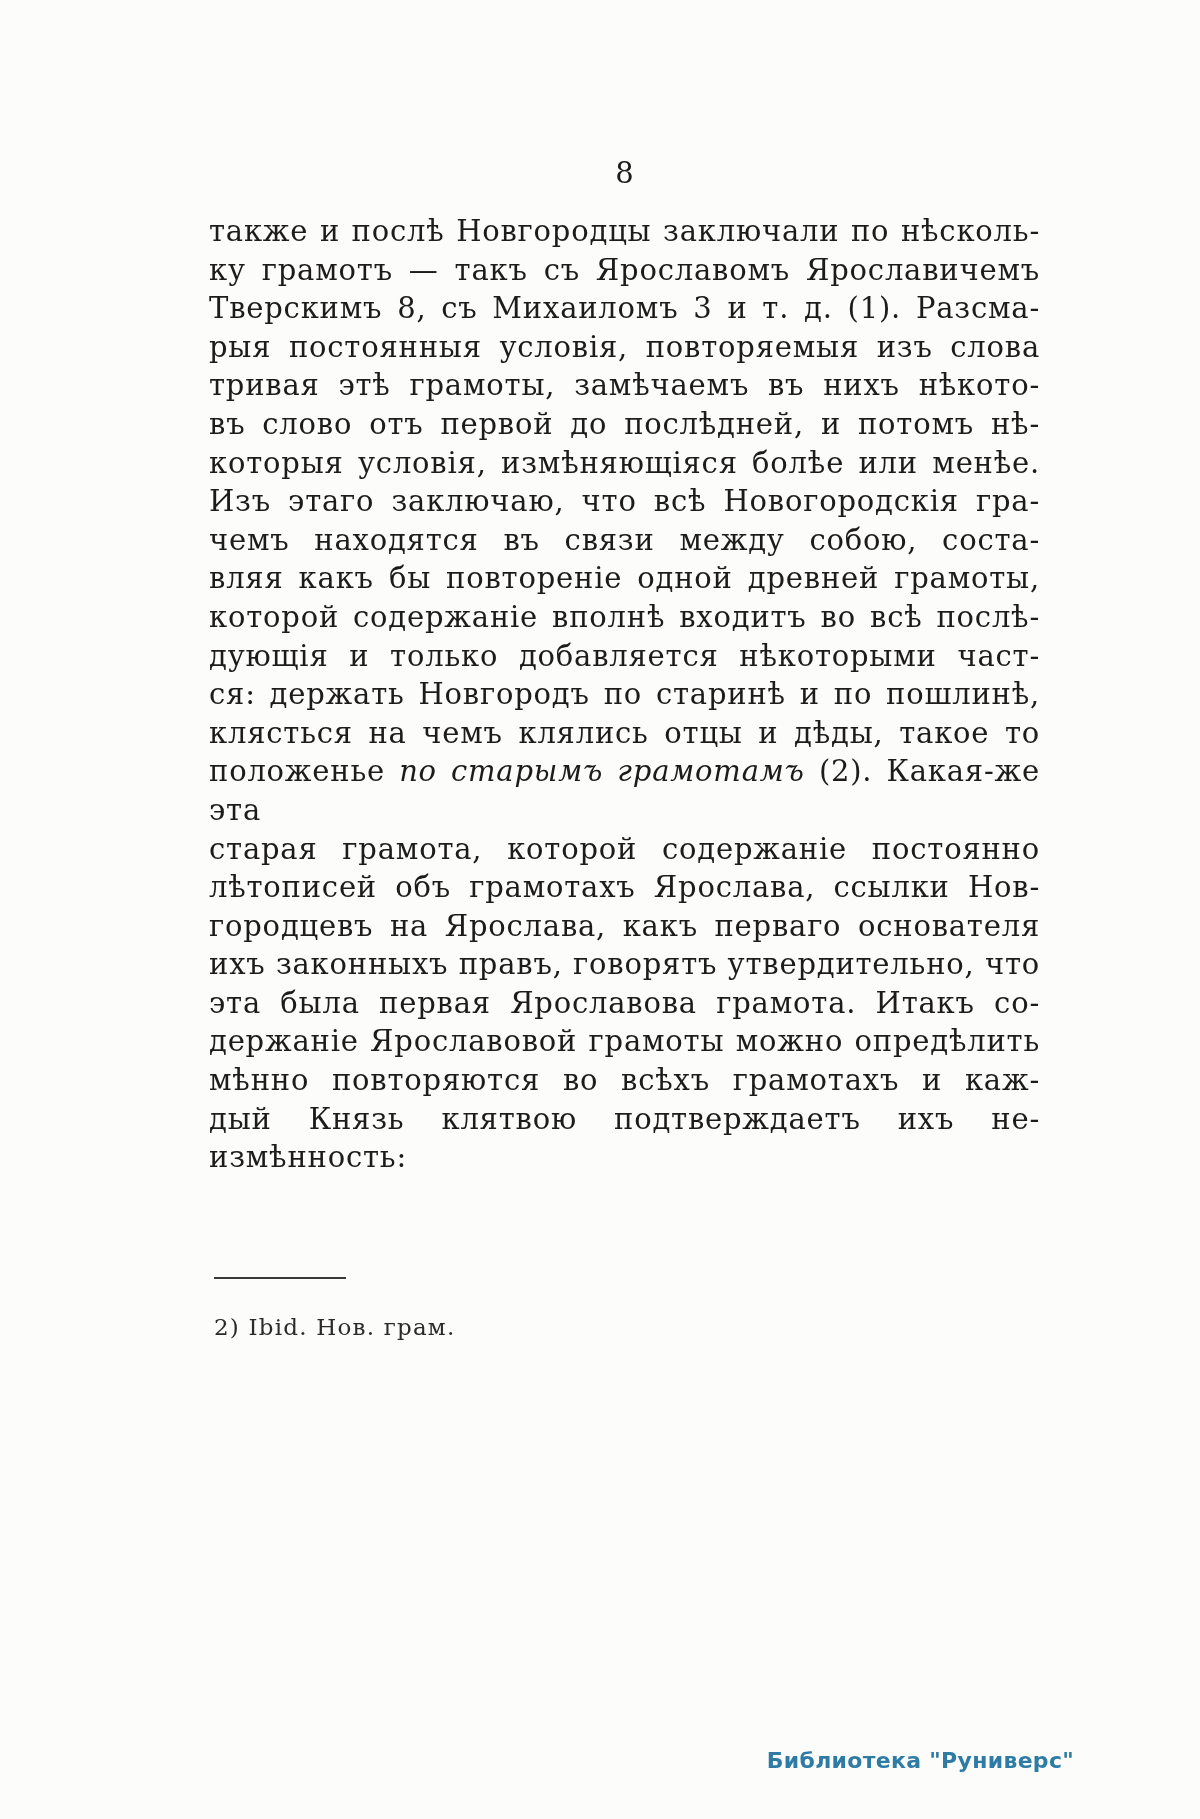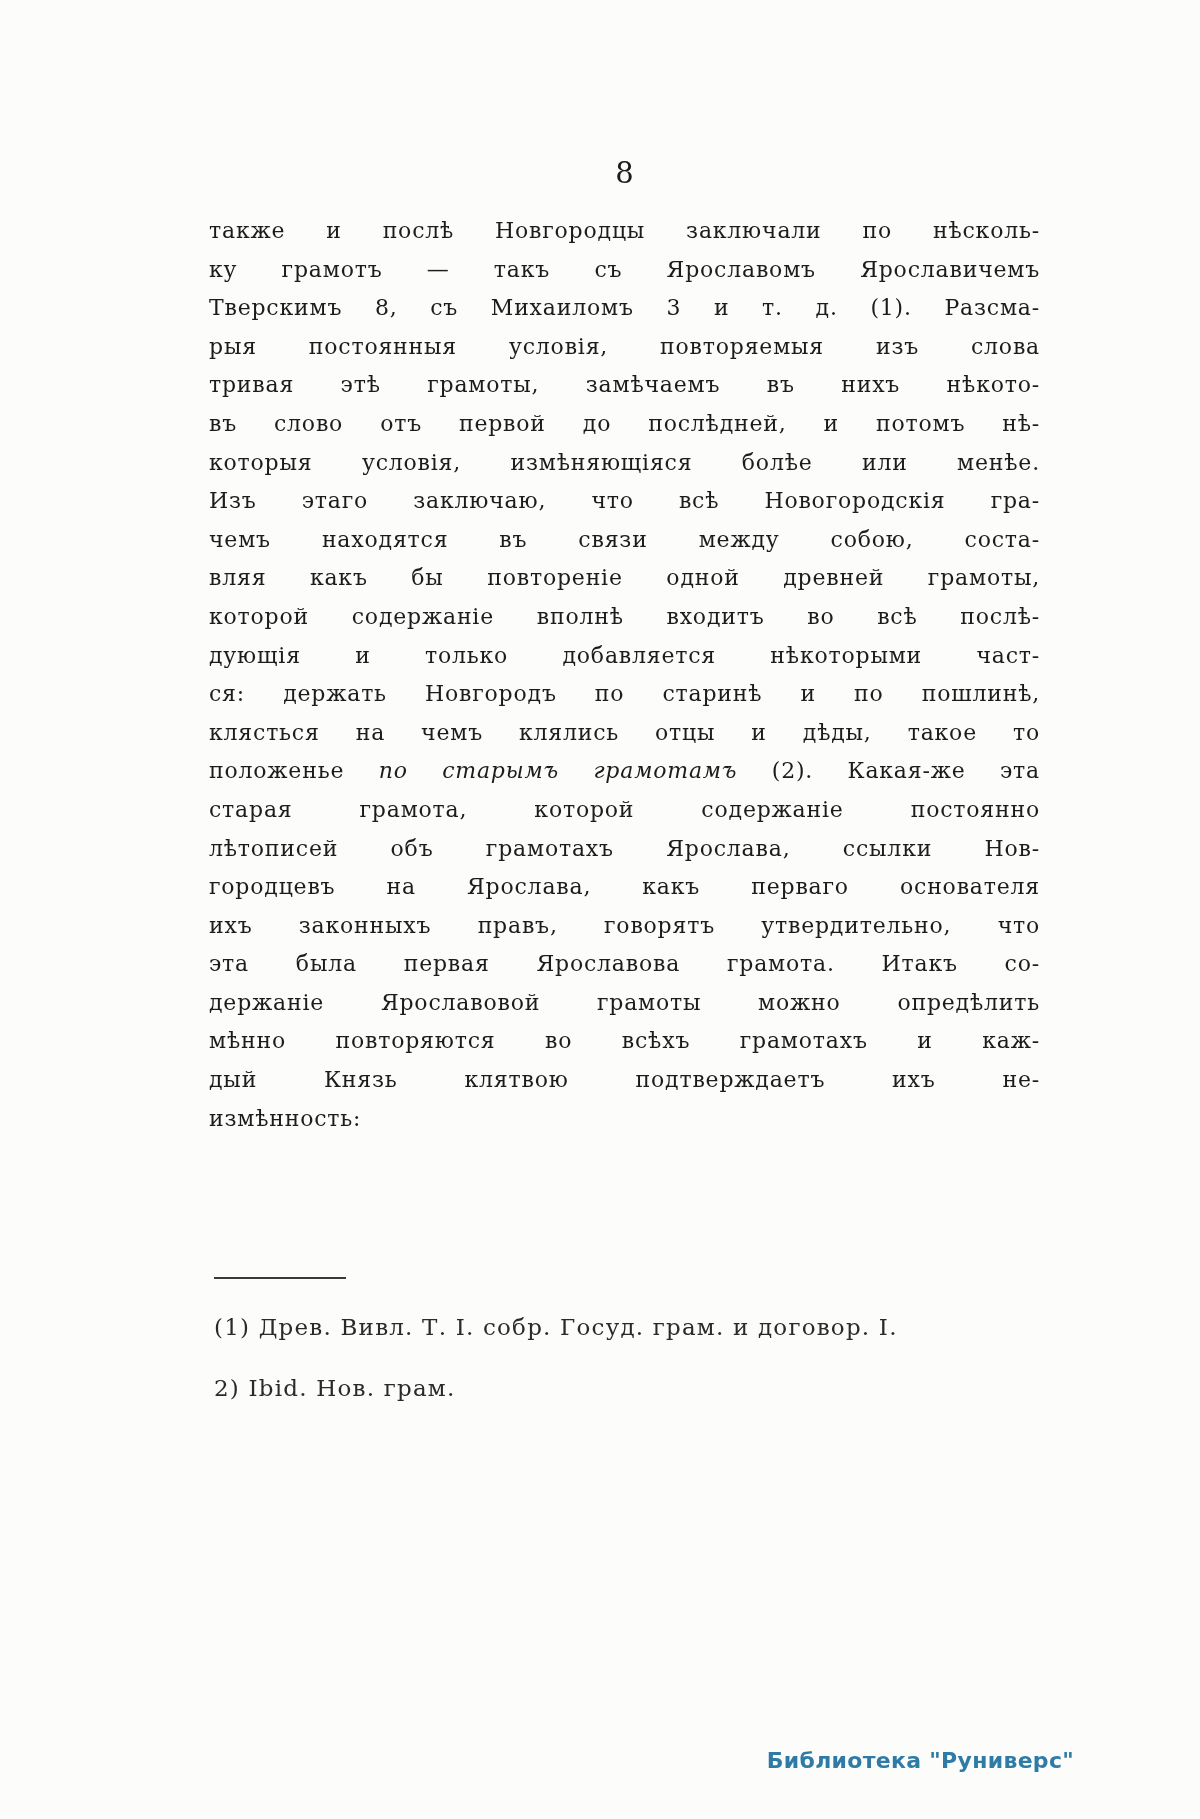--- a/index.html
+++ b/index.html
@@ -25,21 +25,21 @@
     font-size: 29px;
     letter-spacing: 1px;
   }
   .body-text {
     position: absolute;
     top: 212px;
     left: 209px;
     width: 831px;
   }
   .line {
-    font-size: 22px;
+    font-size: 29px;
     line-height: 38.6px;
     letter-spacing: 0.8px;
     text-align: justify;
     text-align-last: justify;
     white-space: normal;
   }
   .line.no-just {
     text-align: right;
     text-align-last: left;
   }
@@ -107,19 +107,18 @@
       <div class="line"><span>эта была первая Ярославова грамота. Итакъ со-</span></div>
       <div class="line"><span>держаніе Ярославовой грамоты можно опредѣлить</span></div>
       <div class="line"><span>мѣнно повторяются во всѣхъ грамотахъ и каж-</span></div>
       <div class="line"><span>дый Князь клятвою подтверждаетъ ихъ не-</span></div>
       <div class="line no-just"><span>измѣнность:</span></div>
     </div>
 
   <div class="footnote-rule"></div>
 
   <div class="footnotes">
-    <div class="footnote">(1) Древ. Вивл. Т. I. собр. Госуд. грам. и договор. I.</div>
     <div class="footnote">2) Ibid. Нов. грам.</div>
   </div>
 
   <div class="watermark" style="color: rgb(46, 123, 166);">Библиотека "Руниверс"</div>
 
 </div>
 
 </body></html>

